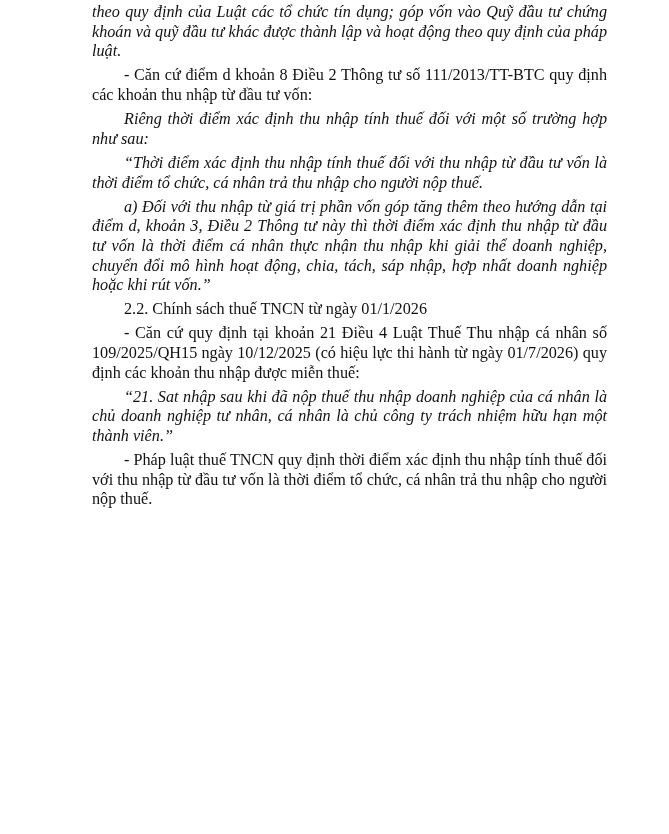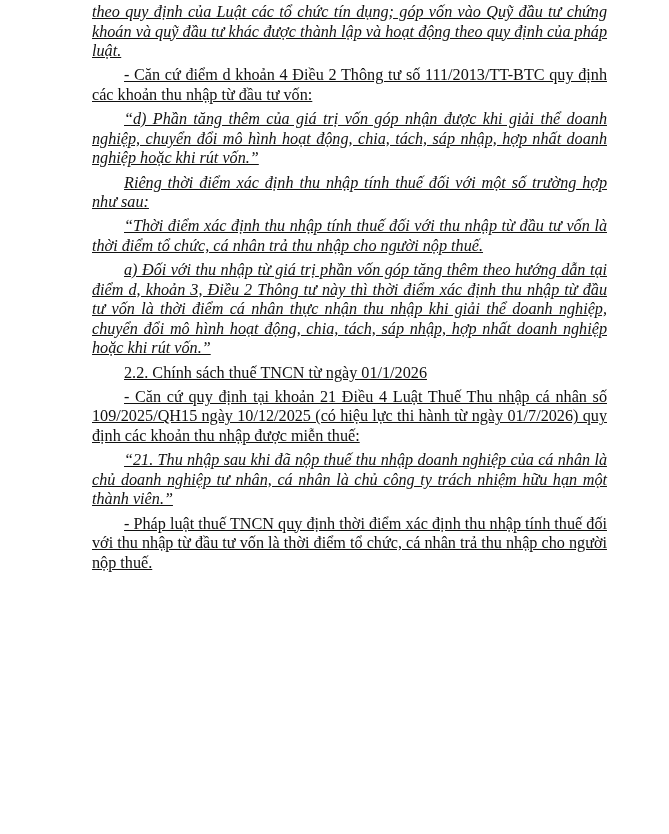--- a/index.html
+++ b/index.html
@@ -2,32 +2,31 @@
 <html><head>
 <meta charset="utf-8">
 <style>
   html, body { margin: 0; padding: 0; background: #ffffff; }
   body { width: 669px; height: 834px; overflow: hidden; position: relative; }
   .page {
     position: absolute; left: 92px; top: 3px; width: 515px;
     font-family: "Liberation Serif", "DejaVu Serif", serif;
     font-size: 16.2px; line-height: 19.6px; color: #111111;
   }
-  .p { margin: 0 0 4.6px 0; text-align: justify; text-indent: 32px; text-decoration: underline; }
+  .p { margin: 0 0 4.6px 0; text-align: justify; text-indent: 32px; }
   .p.noindent { text-indent: 0; }
   .i { font-style: italic; }
 </style>
 </head>
 <body>
 
 <div class="page">
   <p class="p noindent i">theo quy định của Luật các tổ chức tín dụng; góp vốn vào Quỹ đầu tư chứng khoán và quỹ đầu tư khác được thành lập và hoạt động theo quy định của pháp luật.</p>
-  <p class="p">- Căn cứ điểm d khoản 4 Điều 2 Thông tư số 111/2013/TT-BTC quy định các khoản thu nhập từ đầu tư vốn:</p>
-  <p class="p i">“d) Phần tăng thêm của giá trị vốn góp nhận được khi giải thể doanh nghiệp, chuyển đổi mô hình hoạt động, chia, tách, sáp nhập, hợp nhất doanh nghiệp hoặc khi rút vốn.”</p>
+  <p class="p">- Căn cứ điểm d khoản 8 Điều 2 Thông tư số 111/2013/TT-BTC quy định các khoản thu nhập từ đầu tư vốn:</p>
   <p class="p i">Riêng thời điểm xác định thu nhập tính thuế đối với một số trường hợp như sau:</p>
   <p class="p i">“Thời điểm xác định thu nhập tính thuế đối với thu nhập từ đầu tư vốn là thời điểm tổ chức, cá nhân trả thu nhập cho người nộp thuế.</p>
   <p class="p i">a) Đối với thu nhập từ giá trị phần vốn góp tăng thêm theo hướng dẫn tại điểm d, khoản 3, Điều 2 Thông tư này thì thời điểm xác định thu nhập từ đầu tư vốn là thời điểm cá nhân thực nhận thu nhập khi giải thể doanh nghiệp, chuyển đổi mô hình hoạt động, chia, tách, sáp nhập, hợp nhất doanh nghiệp hoặc khi rút vốn.”</p>
   <p class="p">2.2. Chính sách thuế TNCN từ ngày 01/1/2026</p>
   <p class="p">- Căn cứ quy định tại khoản 21 Điều 4 Luật Thuế Thu nhập cá nhân số 109/2025/QH15 ngày 10/12/2025 (có hiệu lực thi hành từ ngày 01/7/2026) quy định các khoản thu nhập được miễn thuế:</p>
-  <p class="p i">“21. Thu nhập sau khi đã nộp thuế thu nhập doanh nghiệp của cá nhân là chủ doanh nghiệp tư nhân, cá nhân là chủ công ty trách nhiệm hữu hạn một thành viên.”</p>
+  <p class="p i">“21. Sat nhập sau khi đã nộp thuế thu nhập doanh nghiệp của cá nhân là chủ doanh nghiệp tư nhân, cá nhân là chủ công ty trách nhiệm hữu hạn một thành viên.”</p>
   <p class="p">- Pháp luật thuế TNCN quy định thời điểm xác định thu nhập tính thuế đối với thu nhập từ đầu tư vốn là thời điểm tổ chức, cá nhân trả thu nhập cho người nộp thuế.</p>
 
 </div>
 
 </body></html>

